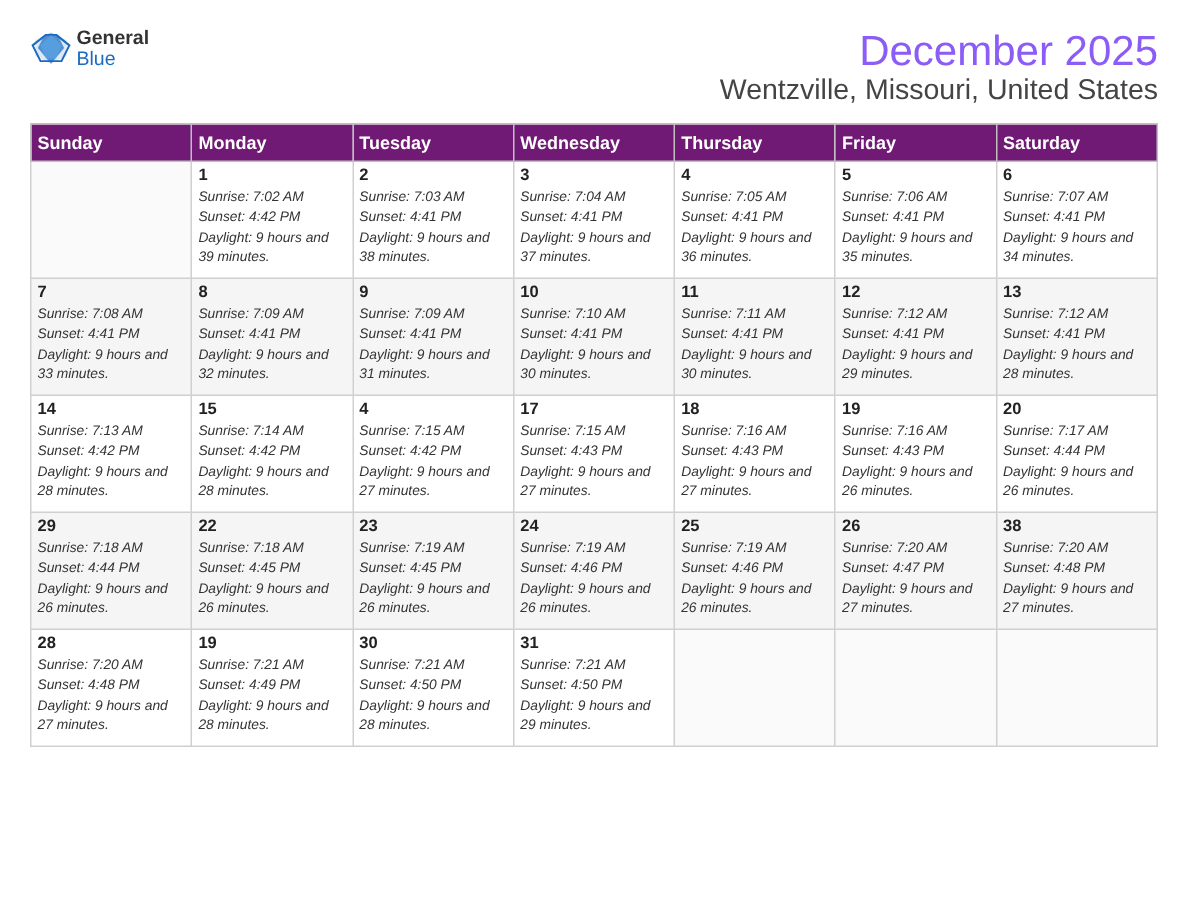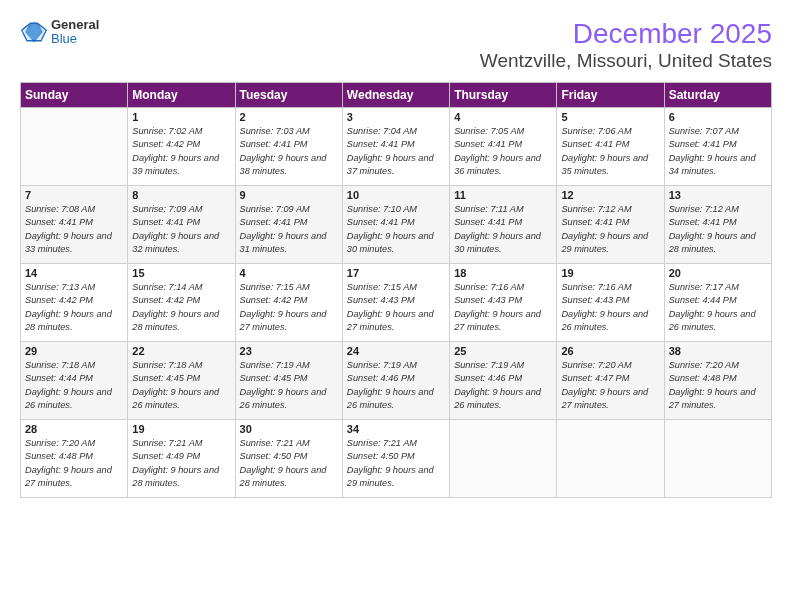--- a/index.html
+++ b/index.html
@@ -260,21 +260,21 @@
           </td>
           <td>
             <span class="day-number">19</span>
             <div class="cell-text">Sunrise: 7:21 AM<br>Sunset: 4:49 PM<br>Daylight: 9 hours and 28 minutes.</div>
           </td>
           <td>
             <span class="day-number">30</span>
             <div class="cell-text">Sunrise: 7:21 AM<br>Sunset: 4:50 PM<br>Daylight: 9 hours and 28 minutes.</div>
           </td>
           <td>
-            <span class="day-number">34</span>
+            <span class="day-number">31</span>
             <div class="cell-text">Sunrise: 7:21 AM<br>Sunset: 4:50 PM<br>Daylight: 9 hours and 29 minutes.</div>
           </td>
           <td class="empty"></td>
           <td class="empty"></td>
           <td class="empty"></td>
         </tr>
       </tbody>
   </table>
 </div>
 

